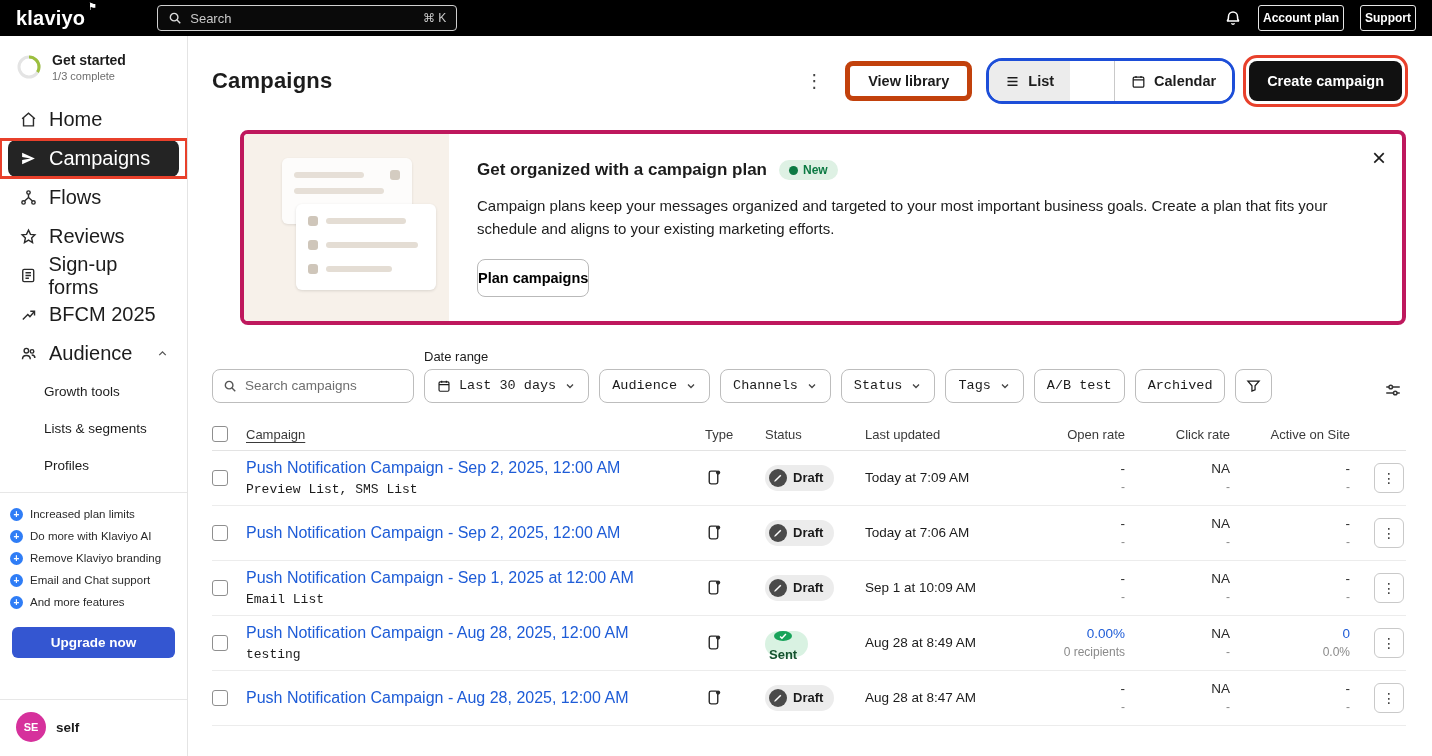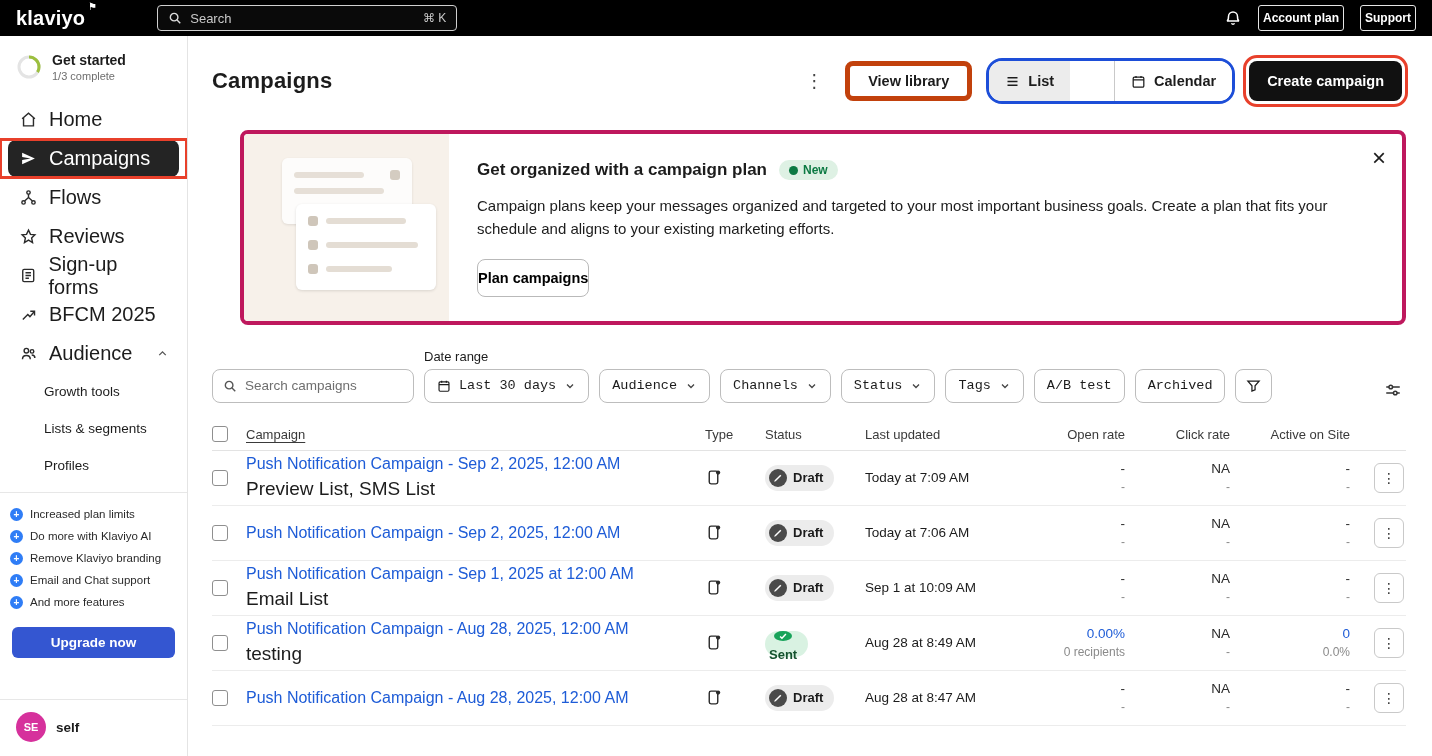--- a/index.html
+++ b/index.html
@@ -171,21 +171,21 @@
   .thead { margin-top:16px; height:32px; border-bottom:1px solid #e3e3e3; font-size:13px; color:#3a3a3a; }
   .th-campaign span { text-decoration:underline; text-underline-offset:3px; }
   .num { text-align:right; }
   .trow { height:55px; border-bottom:1px solid #ececec; }
   .checkbox {
     width:16px; height:16px; border:1.5px solid #8f8f8f; border-radius:3px; display:inline-block;
     cursor:pointer; background:#fff;
   }
   .camp-cell { line-height:1.35; padding-right:10px; }
   .camp-link { color:#1e5cd7; font-size:16px; text-decoration:none; cursor:pointer; display:block; }
-  .camp-sub { color:#1c1c1c; font-size:19px; margin-top:2px; }
+  .camp-sub { color:#1c1c1c; font-size:13px; margin-top:2px;font-family:Liberation Mono, monospace; }
   .type-ico { color:#2b2b2b; }
   .badge {
     display:inline-flex; align-items:center; gap:6px; border-radius:13px; height:26px;
     padding:0 11px 0 4px; font-size:13px; font-weight:600;
   }
   .badge.draft { background:#ececec; color:#1c1c1c; }
   .badge.sent  { background:#d9f2e2; color:#14522e;flex-direction:column; }
   .badge-ico { width:18px; height:18px; border-radius:50%; display:flex; align-items:center; justify-content:center; }
   .badge.draft .badge-ico { background:#4a4a4a; }
   .badge.sent  .badge-ico { background:#18a35a; }

